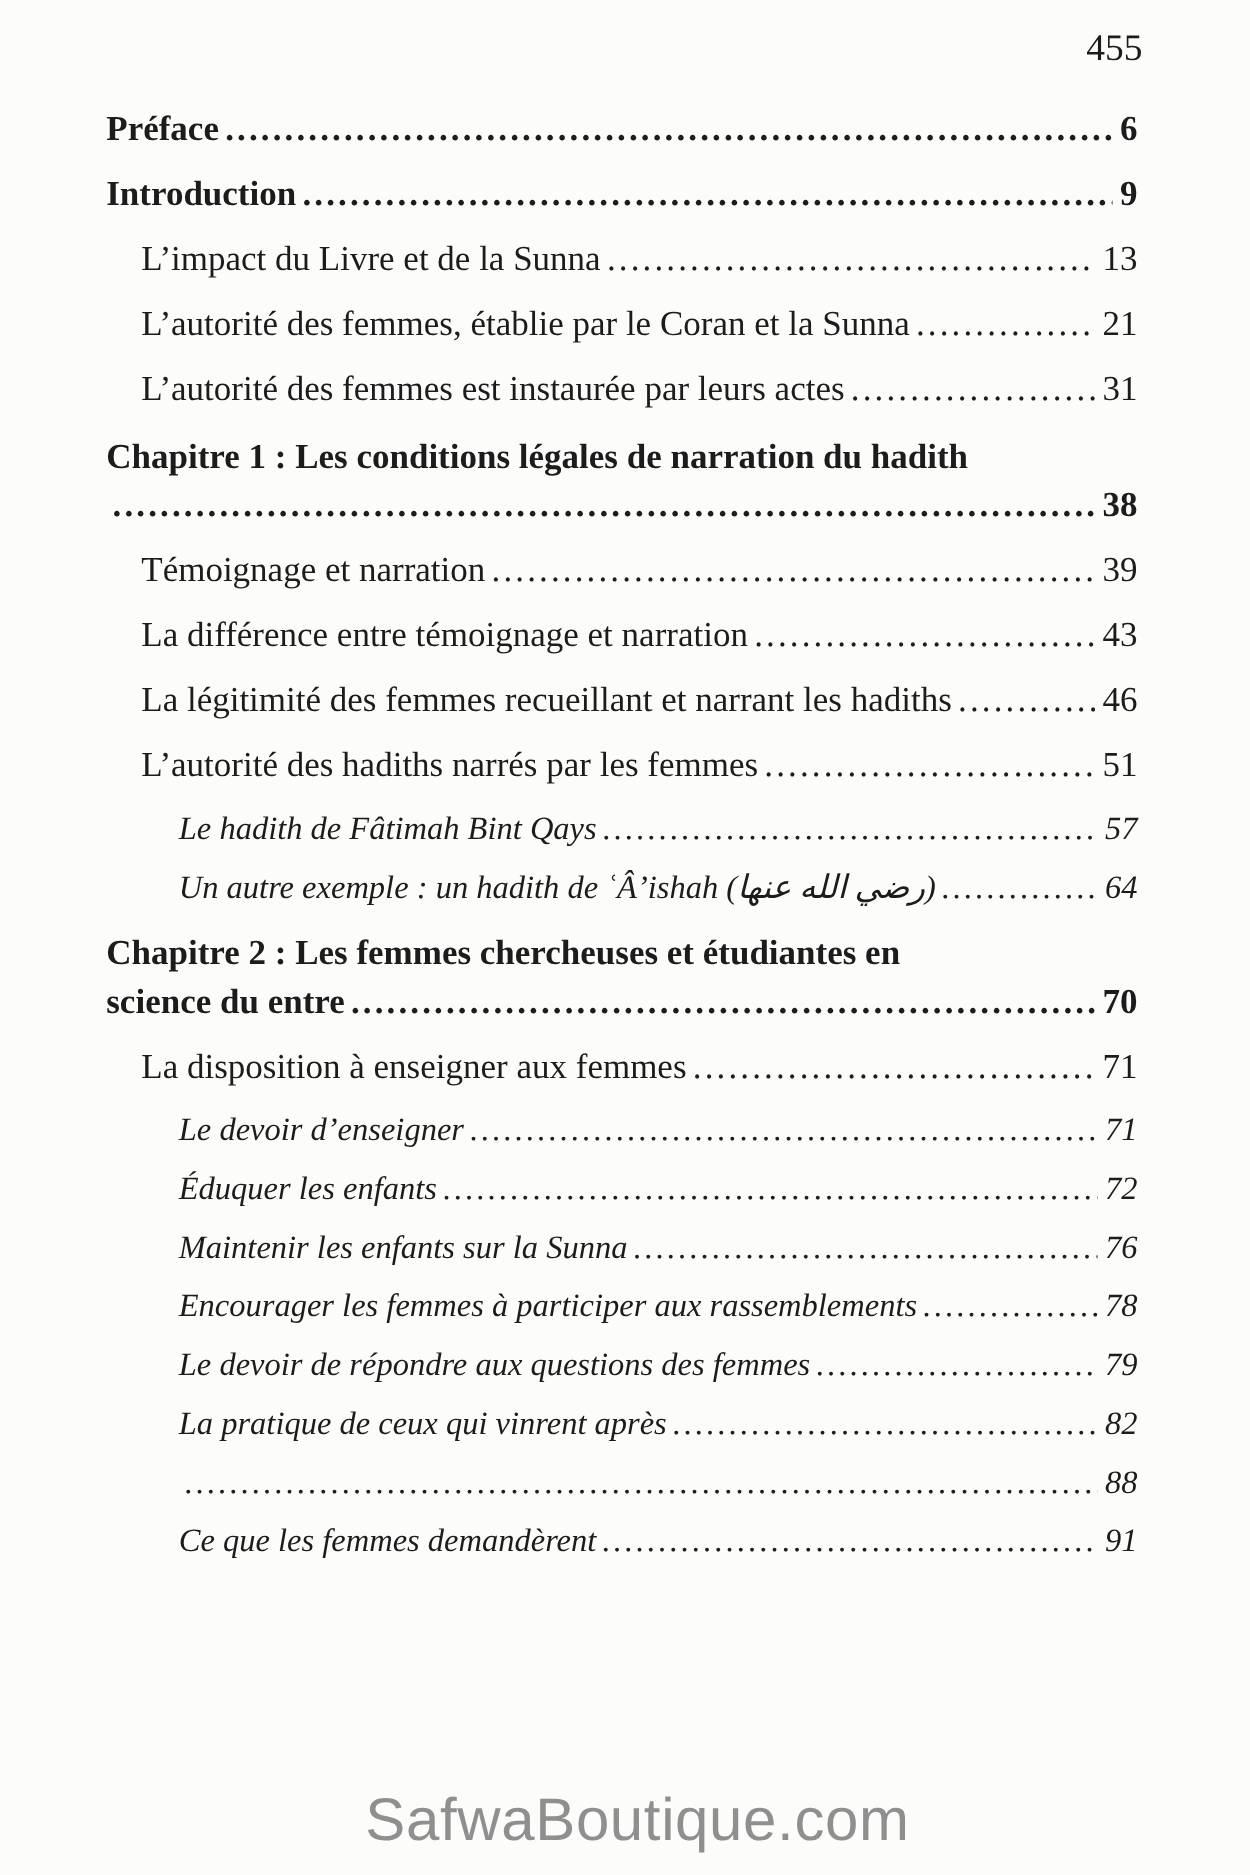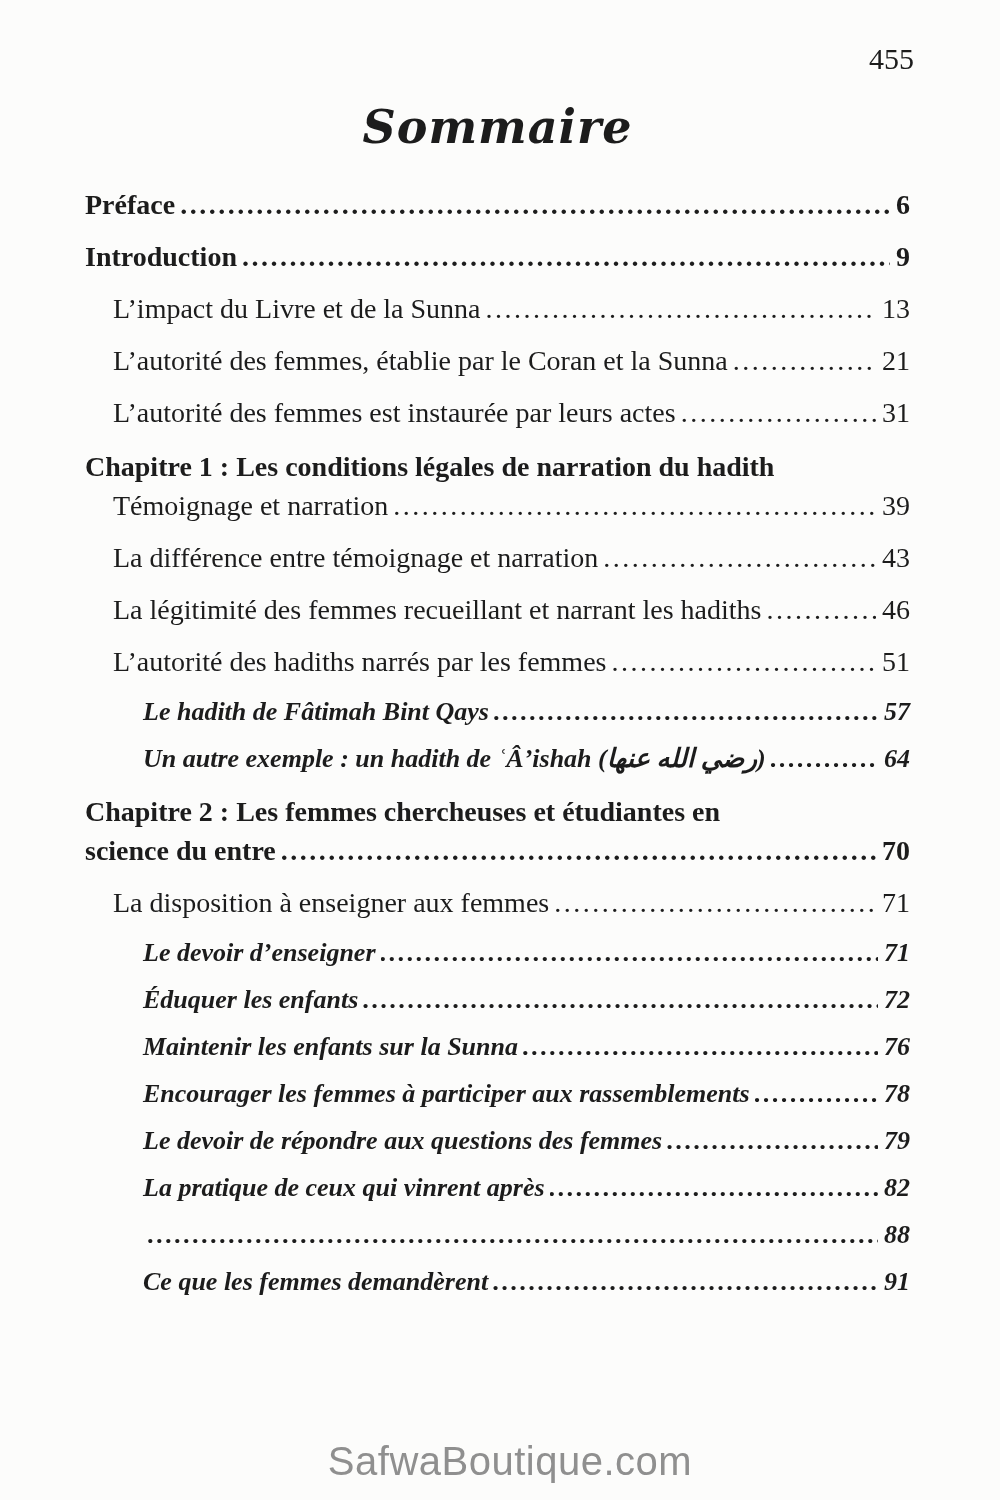--- a/index.html
+++ b/index.html
@@ -13,21 +13,21 @@
     height: 1500px;
     box-sizing: border-box;
     background: #fcfcfb;
     color: #1c1c1c;
     font-family: "Liberation Serif", serif;
     padding: 88px 90px 0 85px;
     overflow: hidden;
   }
   .page-number {
     position: absolute;
-    top: 44px;
+    top: 24px;
     right: 86px;
     font-size: 30px;
     line-height: 1;
   }
   .toc-title {
     margin: 14px 0 36px 0;
     text-align: center;
     font-family: "DejaVu Serif", serif;
     font-style: italic;
     font-weight: 600;
@@ -44,21 +44,21 @@
     margin-bottom: 21px;
   }
   .toc-row.lvl1 { margin-left: 28px; }
   .toc-row.lvl2 {
     margin-left: 58px;
     font-size: 26px;
     line-height: 28px;
     margin-bottom: 19px;
   }
   .toc-row.bold { font-weight: bold; }
-  .toc-row.italic { font-style: italic; font-weight: bold; }
+  .toc-row.italic { font-style: italic; }
   .toc-row.wrap-first { margin-bottom: 8px; margin-top: 23px; }
   .toc-label { white-space: nowrap; }
   .toc-leader {
     flex: 1 1 auto;
     overflow: hidden;
     white-space: nowrap;
     margin: 0 6px 0 5px;
     min-width: 0;
   }
   .toc-leader::before {
@@ -69,33 +69,32 @@
     white-space: nowrap;
     flex: 0 0 auto;
   }
   .watermark {
     position: absolute;
     left: 0;
     right: 0;
     bottom: 16px;
     text-align: center;
     font-family: "Liberation Sans", sans-serif;
-    font-size: 40px;
+    font-size: 48px;
     color: #8f8f8f;
     letter-spacing: 0.5px;
     padding-left: 20px;
   }
 </style>
 </head>
 <body>
 
 <div class="page">
   <div class="page-number">455</div>
 
-  <h1 class="toc-title">Sommaire</h1>
 
   <div class="toc" id="toc">
       <div class="toc-row lvl0 bold">
     <span class="toc-label">Préface</span>
     <span class="toc-leader"></span>
     <span class="toc-page">6</span>
   </div>
       <div class="toc-row lvl0 bold">
     <span class="toc-label">Introduction</span>
     <span class="toc-leader"></span>
@@ -113,20 +112,25 @@
   </div>
       <div class="toc-row lvl1">
     <span class="toc-label">L’autorité des femmes est instaurée par leurs actes</span>
     <span class="toc-leader"></span>
     <span class="toc-page">31</span>
   </div>
       <div class="toc-row lvl0 bold wrap-first">
     <span class="toc-label">Chapitre 1 : Les conditions légales de narration du hadith</span>
 
   </div>
+      <div class="toc-row lvl0 bold">
+    <span class="toc-label"></span>
+    <span class="toc-leader"></span>
+    <span class="toc-page">38</span>
+  </div>
       <div class="toc-row lvl1">
     <span class="toc-label">Témoignage et narration</span>
     <span class="toc-leader"></span>
     <span class="toc-page">39</span>
   </div>
       <div class="toc-row lvl1">
     <span class="toc-label">La différence entre témoignage et narration</span>
     <span class="toc-leader"></span>
     <span class="toc-page">43</span>
   </div>

